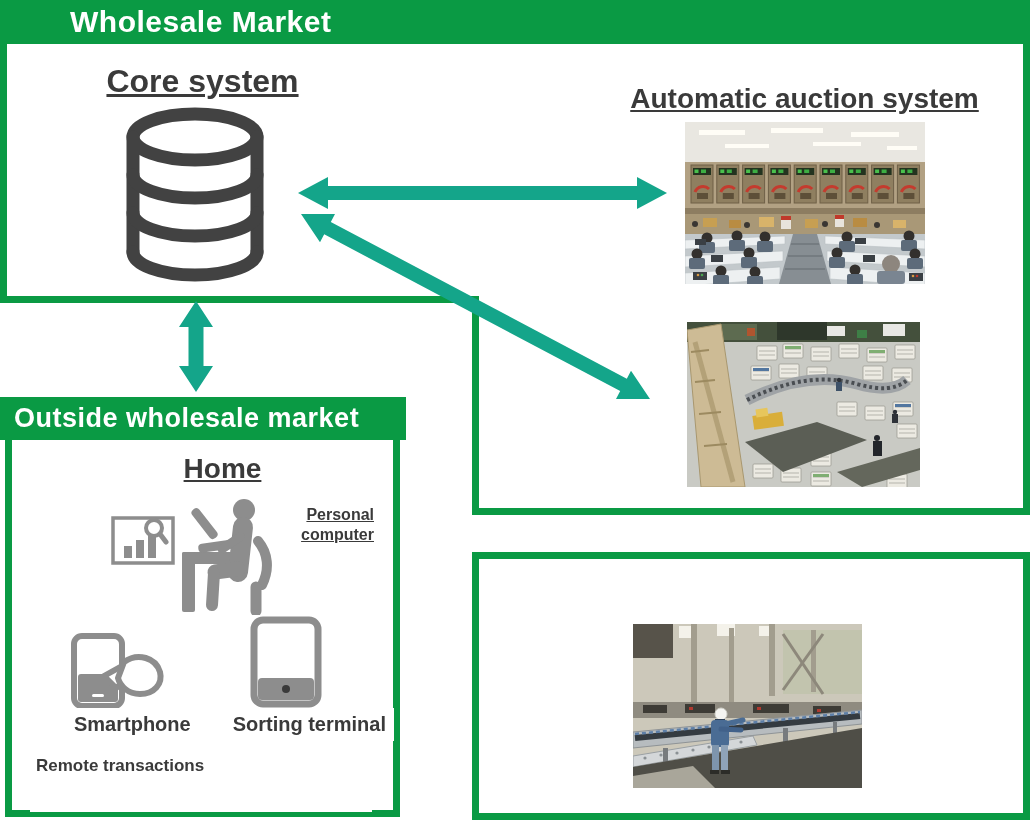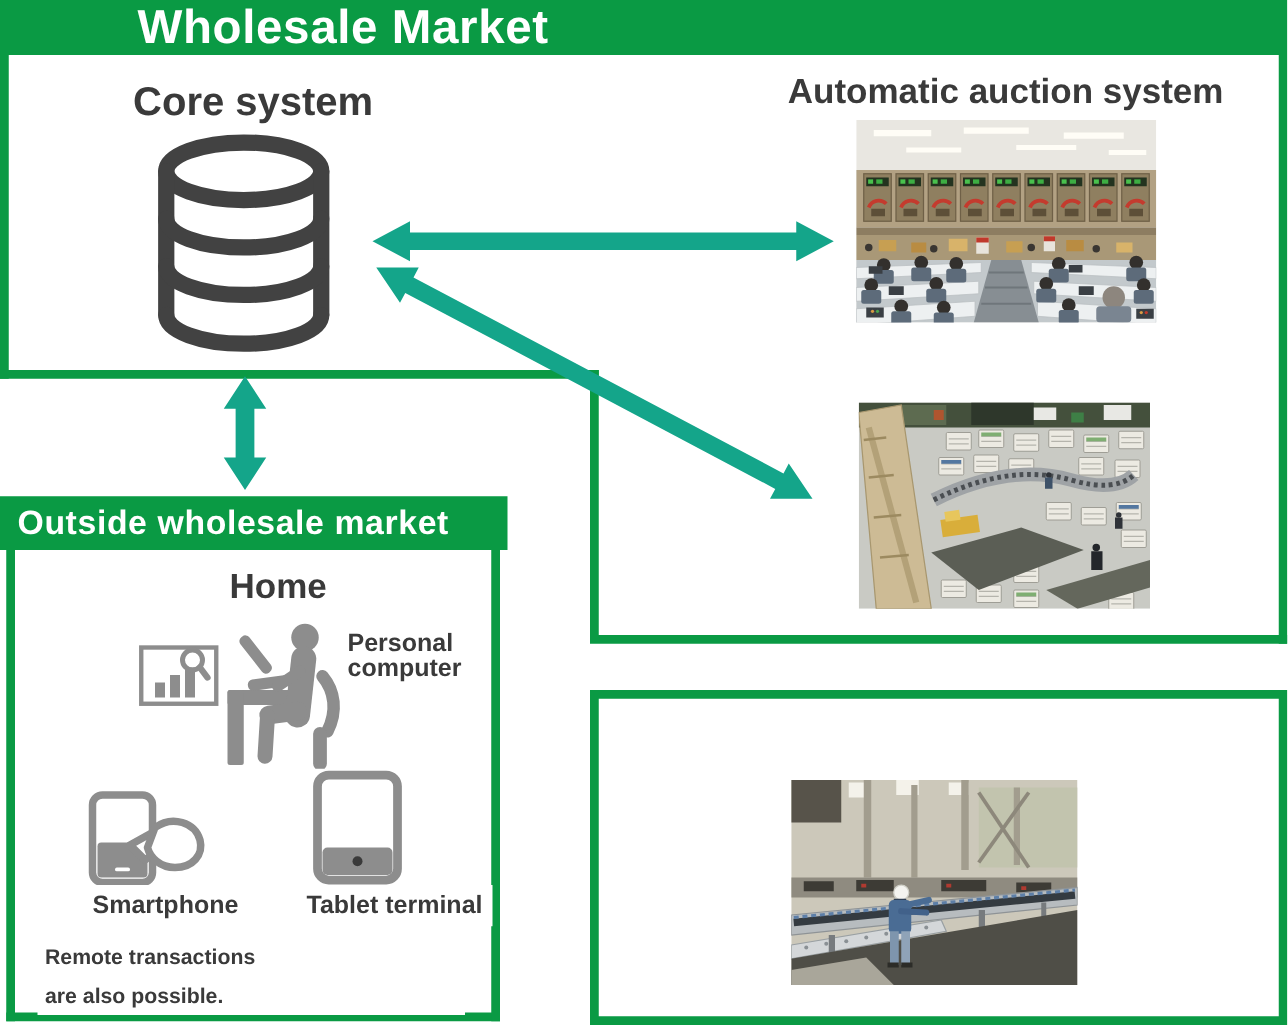--- a/index.html
+++ b/index.html
@@ -1,31 +1,31 @@
 <!DOCTYPE html>
 <html><head>
 <meta charset="utf-8">
 <style>
   html,body{margin:0;padding:0;background:#fff;}
   #canvas{position:relative;width:1030px;height:825px;background:#fff;overflow:hidden;
           font-family:"Liberation Sans",sans-serif;color:#3a3a3a;}
   .abs{position:absolute;}
   .greenfill{background:#0a9a44;}
   .bartext{color:#fff;font-weight:bold;letter-spacing:.5px;white-space:nowrap;}
-  .whitebox{background:#fff;color:#3a3a3a;font-weight:bold;text-align:center;}
+  .whitebox{background:#fff;color:#3a3a3a;font-weight:bold;text-align:center;text-decoration:underline;}
   .border-green{border:7px solid #0a9a44;box-sizing:border-box;background:transparent;}
   svg{display:block;}
 </style>
 </head>
 <body>
 
 <div id="canvas">
 
   <div class="abs greenfill" style="left:0;top:0;width:1030px;height:44px;">
-    <div class="abs bartext" style="left:70px;top:0;height:44px;line-height:44px;font-size:38px;margin-left:40px;">Wholesale Market</div>
+    <div class="abs bartext" style="left:70px;top:0;height:44px;line-height:44px;font-size:30px;">Wholesale Market</div>
   </div>
   <div class="abs greenfill" style="left:0;top:44px;width:7px;height:259px;"></div>
   <div class="abs greenfill" style="left:0;top:296px;width:479px;height:7px;"></div>
   <div class="abs greenfill" style="left:472px;top:296px;width:7px;height:212px;"></div>
   <div class="abs greenfill" style="left:472px;top:508px;width:558px;height:7px;"></div>
   <div class="abs greenfill" style="left:1023px;top:44px;width:7px;height:471px;"></div>
 
   <div class="abs whitebox" style="left:93px;top:60px;width:219px;height:43px;line-height:43px;font-size:32px;">Core system</div>
 
   <span class="abs" style="left:123px;top:106px;">
@@ -33,21 +33,21 @@
       <g fill="none" stroke="#424242" stroke-width="13" stroke-linecap="round">
         <ellipse cx="72" cy="31" rx="62" ry="23"></ellipse>
         <path d="M10,31 V146 M134,31 V146"></path>
         <path d="M10,69  A62 23 0 0 0 134,69"></path>
         <path d="M10,107 A62 23 0 0 0 134,107"></path>
         <path d="M10,146 A62 23 0 0 0 134,146"></path>
       </g>
     </svg>
   </span>
 
-  <div class="abs" style="left:597px;top:48px;width:415px;height:256px;background:#fff;">
+  <div class="abs" style="left:597px;top:74px;width:415px;height:256px;background:#fff;">
     <div class="abs whitebox" style="left:0;top:8px;width:415px;height:34px;line-height:34px;font-size:28px;background:transparent;">Automatic auction system</div>
 
     <span class="abs" style="left:88px;top:48px;">
       <svg width="240" height="162" viewBox="0 0 240 162">
         <defs>
           <g id="bd">
             <rect width="22" height="38" fill="#8f7f60" stroke="#6f6047" stroke-width="1"></rect>
             <rect x="2" y="3" width="18" height="7" fill="#23331f"></rect>
             <rect x="3.5" y="4.5" width="4" height="3.5" fill="#49c14d"></rect>
             <rect x="10" y="4.5" width="5" height="3.5" fill="#3dae43"></rect>
@@ -263,21 +263,21 @@
         <line x1="73" y1="32" x2="68" y2="77" stroke-width="20"></line>
         <line x1="68" y1="74" x2="45" y2="77" stroke-width="15"></line>
         <line x1="44" y1="78" x2="42" y2="110" stroke-width="12"></line>
         <line x1="70" y1="42" x2="52" y2="54" stroke-width="9"></line>
         <path d="M88,46 C98,58 100,74 92,90" stroke-width="10"></path>
         <line x1="86" y1="92" x2="86" y2="116" stroke-width="11"></line>
       </g>
     </svg>
   </span>
 
-  <div class="abs whitebox" style="left:274px;top:504px;width:100px;height:42px;font-size:20px;line-height:20px;text-align:left;padding:1px 0 0 4px;box-sizing:border-box;">Personal computer</div>
+  <div class="abs whitebox" style="left:274px;top:504px;width:100px;height:42px;font-size:16px;line-height:20px;text-align:right;padding:1px 0 0 4px;box-sizing:border-box;">Personal computer</div>
 
   <span class="abs" style="left:66px;top:628px;">
     <svg width="104" height="84" viewBox="0 0 104 84">
       <rect x="8" y="8" width="48" height="70" rx="8" fill="#fff" stroke="#8d8d8d" stroke-width="6"></rect>
       <rect x="12" y="46" width="40" height="28" rx="3" fill="#8d8d8d"></rect>
       <rect x="26" y="66" width="12" height="3" rx="1.5" fill="#fff"></rect>
       <g fill="#fff" stroke="#8d8d8d" stroke-width="6" stroke-linejoin="round">
         <path d="M38,48 L56,38 L66,48 L50,60 Z"></path>
         <path d="M58,34 C72,24 90,30 94,44 C97,56 88,66 74,66 C62,66 54,58 52,50 Z"></path>
       </g>
@@ -287,26 +287,25 @@
   <span class="abs" style="left:250px;top:616px;">
     <svg width="72" height="92" viewBox="0 0 72 92">
       <rect x="4" y="4" width="64" height="84" rx="9" fill="#fff" stroke="#8d8d8d" stroke-width="7"></rect>
       <rect x="8" y="62" width="56" height="22" rx="4" fill="#8d8d8d"></rect>
       <circle cx="36" cy="73" r="4" fill="#3a3a3a"></circle>
     </svg>
   </span>
 
   <div class="abs" style="left:60px;top:708px;width:334px;height:33px;background:#fff;display:flex;justify-content:space-between;align-items:center;padding:0 8px 0 14px;box-sizing:border-box;font-weight:bold;font-size:20px;">
     <span>Smartphone</span>
-    <span>Tablet terminal</span>
+    <span>Sorting terminal</span>
   </div>
 
   <div class="abs" style="left:30px;top:748px;width:342px;height:64px;background:#fff;font-weight:bold;font-size:17px;line-height:31px;padding:2px 0 0 6px;box-sizing:border-box;">
     <span style="display:block;">Remote transactions</span>
-    <span style="display:block;">are also possible.</span>
   </div>
 
   <div class="abs border-green" style="left:472px;top:552px;width:558px;height:268px;"></div>
 
   <span class="abs" style="left:633px;top:624px;">
     <svg width="229" height="164" viewBox="0 0 229 164">
       <rect width="229" height="164" fill="#ccc8ba"></rect>
       <rect x="150" y="6" width="79" height="64" fill="#c2c4ae"></rect>
       <rect width="40" height="34" fill="#57534a"></rect>
       <g fill="#f4f2ea">

